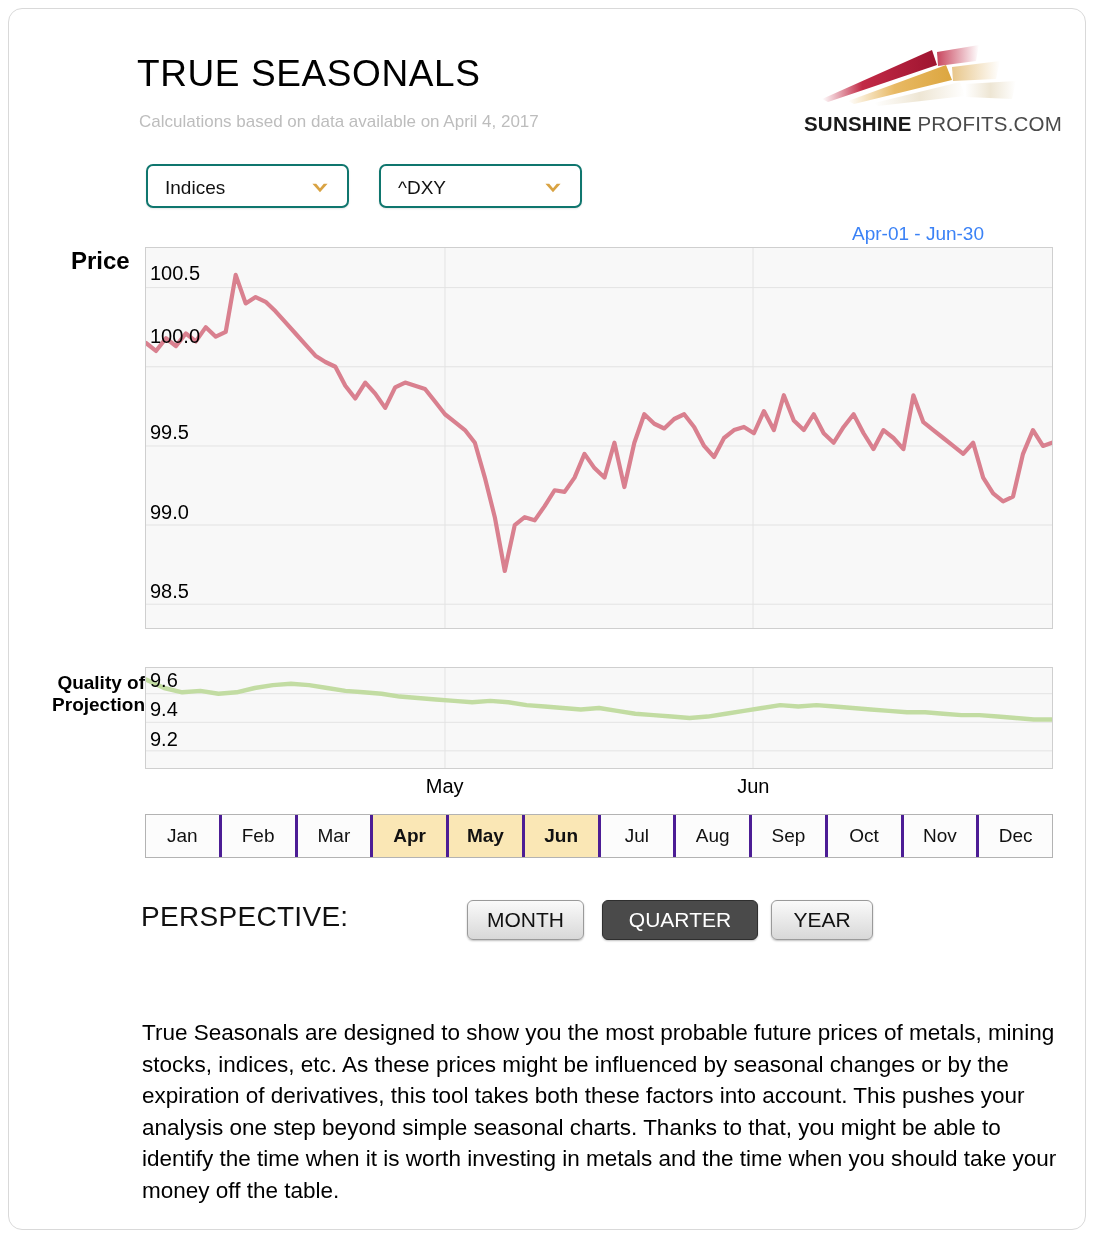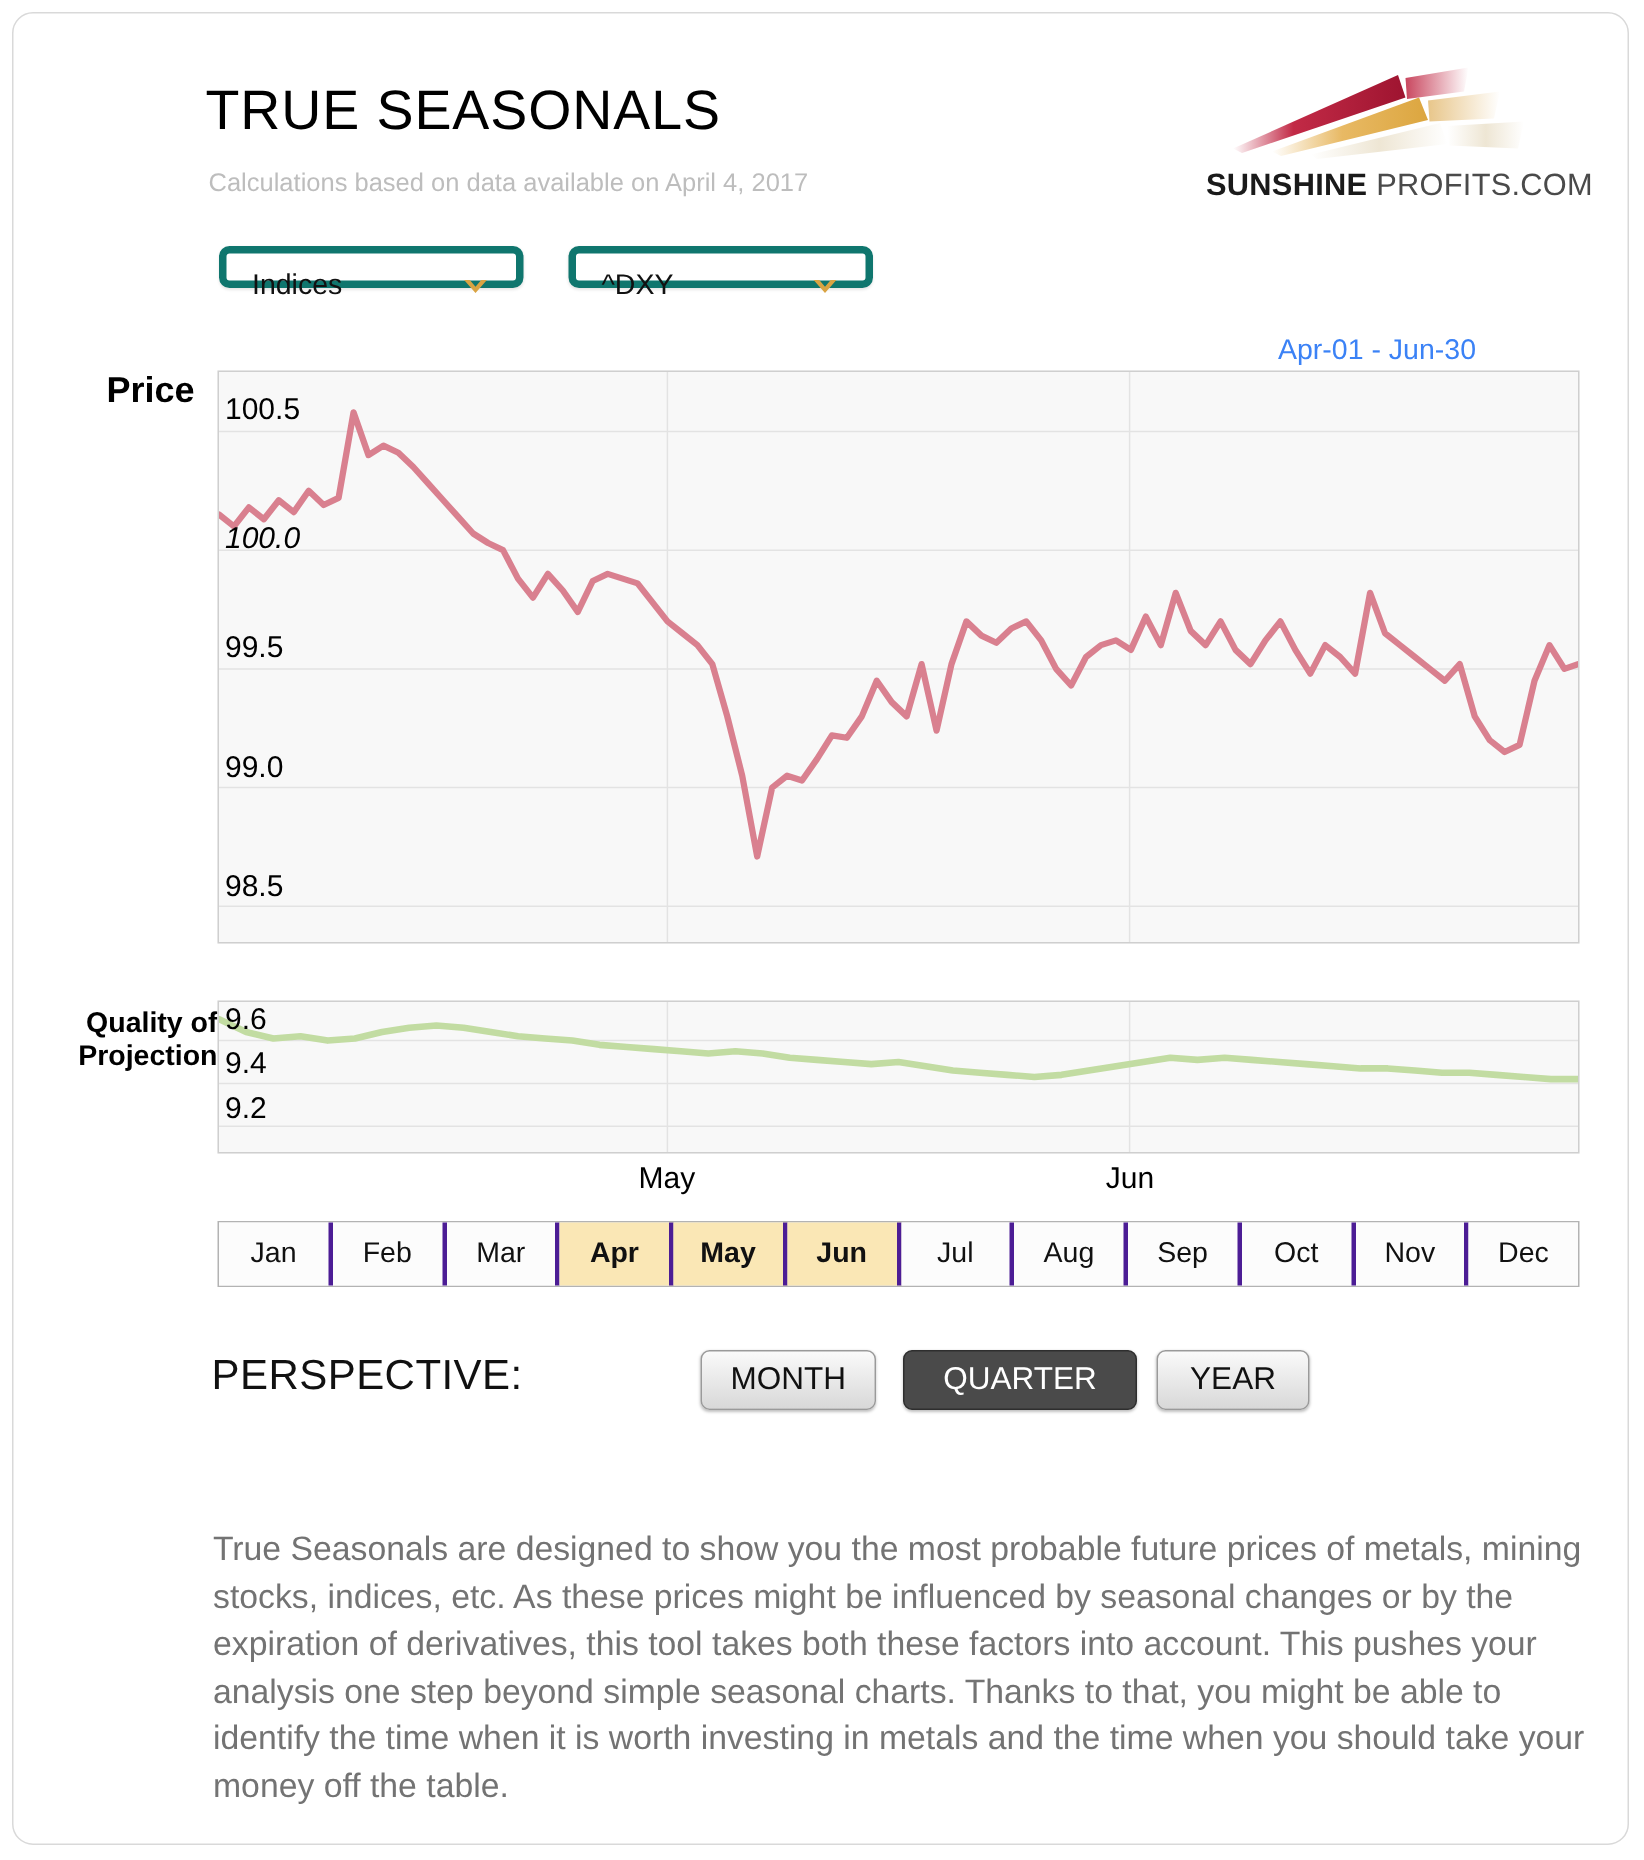--- a/index.html
+++ b/index.html
@@ -11,21 +11,21 @@
   .title{position:absolute;left:128px;top:44px;font-size:37px;letter-spacing:.6px;color:#000;}
   .subtitle{position:absolute;left:130px;top:103px;font-size:17px;color:#bdbdbd;}
   
   .logo{position:absolute;left:795px;top:30px;width:255px;height:105px;}
   .logo svg{display:block;}
   .logo-text{position:absolute;left:0;top:73px;width:255px;text-align:center;
              font-size:20.5px;letter-spacing:.2px;white-space:nowrap;}
   .lt-b{color:#1a1a1a;font-weight:bold;}
   .lt-n{color:#4a4a4a;font-weight:normal;}
   
-  .dd{position:absolute;top:155px;height:28px;border:5px solid #0f766e;border-radius:7px;
+  .dd{position:absolute;top:155px;height:44px;border:2px solid #0f766e;border-radius:7px;
       background:#fff;box-sizing:border-box;box-shadow:0 1px 2px rgba(0,0,0,.10);}
   .dd .lbl{position:absolute;left:17px;top:11px;font-size:19px;color:#111;white-space:nowrap;}
   .dd .chev{position:absolute;right:14px;top:9px;width:26px;height:26px;}
   #dd0{left:137px;width:203px;}
   #dd1{left:370px;width:203px;}
   #dd2{left:604px;width:203px;}
   
   .price-label{position:absolute;left:62px;top:238px;font-size:24px;font-weight:bold;color:#000;}
   .range{position:absolute;left:843px;top:214px;width:200px;text-align:left;font-size:19px;color:#3b82f6;}
   .plot{position:absolute;background:#f8f8f8;border:1px solid #cfcfcf;box-sizing:border-box;}
@@ -47,21 +47,21 @@
   .persp{position:absolute;left:132px;top:892px;font-size:28px;color:#111;letter-spacing:.3px;}
   .pbtn{position:absolute;top:891px;height:40px;border-radius:6px;border:1px solid #9a9a9a;
         display:flex;align-items:center;justify-content:center;font-size:21px;color:#111;
         box-sizing:border-box;background:linear-gradient(#fafafa,#d8d8d8);
         box-shadow:0 1px 2px rgba(0,0,0,.25);}
   .pbtn.on{background:#4a4a4a;border-color:#2e2e2e;color:#fff;}
   #pb0{left:458px;width:117px;}
   #pb1{left:593px;width:156px;}
   #pb2{left:762px;width:102px;}
   
-  .desc{position:absolute;left:133px;top:1008px;width:915px;font-size:22.5px;line-height:31.5px;color:#737373;}
+  .desc{position:absolute;left:133px;top:1008px;width:915px;font-size:22.5px;line-height:31.5px;color:#000000;}
 </style>
 </head>
 <body>
 
 <div class="card">
 
   <div class="title">TRUE SEASONALS</div>
   <div class="subtitle">Calculations based on data available on April 4, 2017</div>
 
   <div class="logo">
@@ -124,21 +124,21 @@
         <line x1="0" y1="199.0" x2="908" y2="199.0" stroke="#e3e3e3" stroke-width="1"></line>
         <line x1="0" y1="278.5" x2="908" y2="278.5" stroke="#e3e3e3" stroke-width="1"></line>
         <line x1="0" y1="358.1" x2="908" y2="358.1" stroke="#e3e3e3" stroke-width="1"></line>
         <line x1="299.6" y1="0" x2="299.6" y2="382" stroke="#e3e3e3" stroke-width="1"></line>
         <line x1="608.4" y1="0" x2="608.4" y2="382" stroke="#e3e3e3" stroke-width="1"></line>
         <path d="M0.00 95.50 L9.99 103.46 L19.98 90.72 L29.96 98.68 L39.95 85.95 L49.94 93.91 L59.93 79.58 L69.92 89.13 L79.90 84.36 L89.89 27.06 L99.88 55.71 L109.87 49.34 L119.86 54.12 L129.84 63.67 L139.83 74.81 L149.82 85.95 L159.81 97.09 L169.80 108.23 L179.78 114.60 L189.77 119.37 L199.76 138.48 L209.75 151.21 L219.74 135.29 L229.72 146.43 L239.71 160.76 L249.70 140.07 L259.69 135.29 L269.68 138.48 L279.66 141.66 L289.65 154.39 L299.64 167.12 L309.63 175.08 L319.62 183.04 L329.60 195.78 L339.59 230.79 L349.58 270.58 L359.57 324.70 L369.56 278.54 L379.54 270.58 L389.53 273.77 L399.52 259.44 L409.51 243.52 L419.50 245.12 L429.48 230.79 L439.47 206.92 L449.46 221.24 L459.45 230.79 L469.44 195.78 L479.42 240.34 L489.41 195.78 L499.40 167.12 L509.39 176.67 L519.38 181.45 L529.36 171.90 L539.35 167.12 L549.34 179.86 L559.33 198.96 L569.32 210.10 L579.30 191.00 L589.29 183.04 L599.28 179.86 L609.27 186.22 L619.26 163.94 L629.24 183.04 L639.23 148.03 L649.22 173.49 L659.21 183.04 L669.20 167.12 L679.18 186.22 L689.17 195.78 L699.16 179.86 L709.15 167.12 L719.14 186.22 L729.12 202.14 L739.11 183.04 L749.10 191.00 L759.09 202.14 L769.08 148.03 L779.06 175.08 L789.05 183.04 L799.04 191.00 L809.03 198.96 L819.02 206.92 L829.00 195.78 L838.99 230.79 L848.98 246.71 L858.97 254.67 L868.96 249.89 L878.94 206.92 L888.93 183.04 L898.92 198.96 L908.00 195.78 " fill="none" stroke="#d9808f" stroke-width="4.2" stroke-linejoin="round" stroke-linecap="round"></path>
       </svg>
   </div>
   <div id="priceTicks">
       <div class="ytick" style="left: 141px; top: 252.792px;">100.5</div>
-      <div class="ytick" style="left: 141px; top: 339px; font-style: italic;">100.0</div>
+      <div class="ytick" style="left: 141px; top: 316px;">100.0</div>
       <div class="ytick" style="left: 141px; top: 411.958px;">99.5</div>
       <div class="ytick" style="left: 141px; top: 491.542px;">99.0</div>
       <div class="ytick" style="left: 141px; top: 571.125px;">98.5</div>
     </div>
 
   <div class="qlabel">
     <span>Quality of</span><br>
     <span>Projection</span>
   </div>
 

